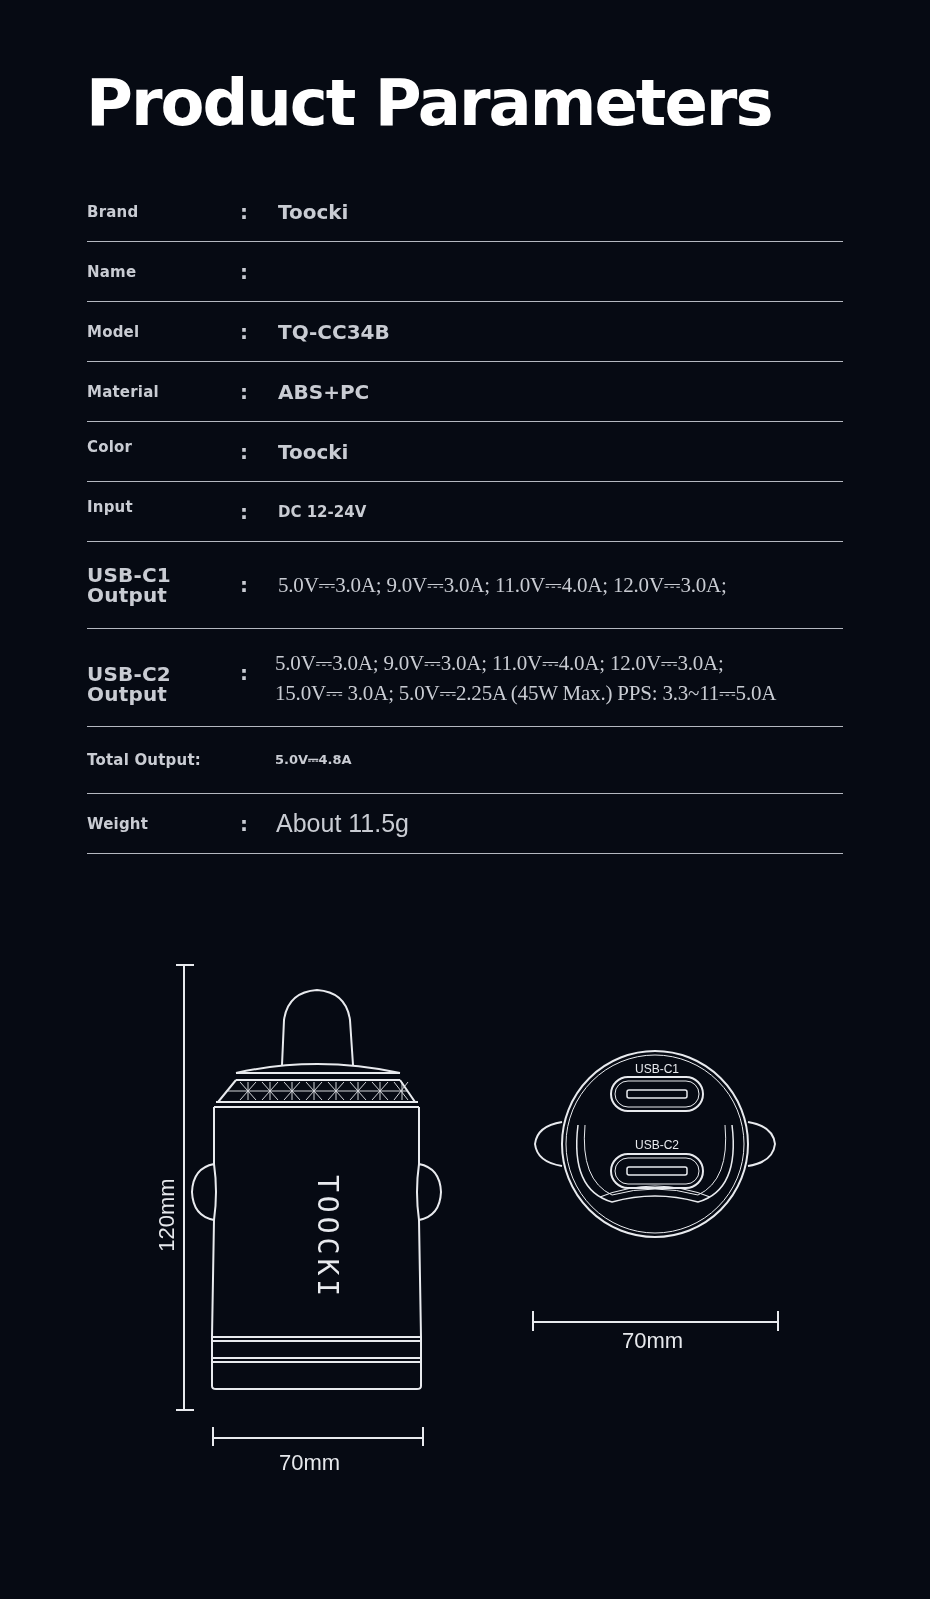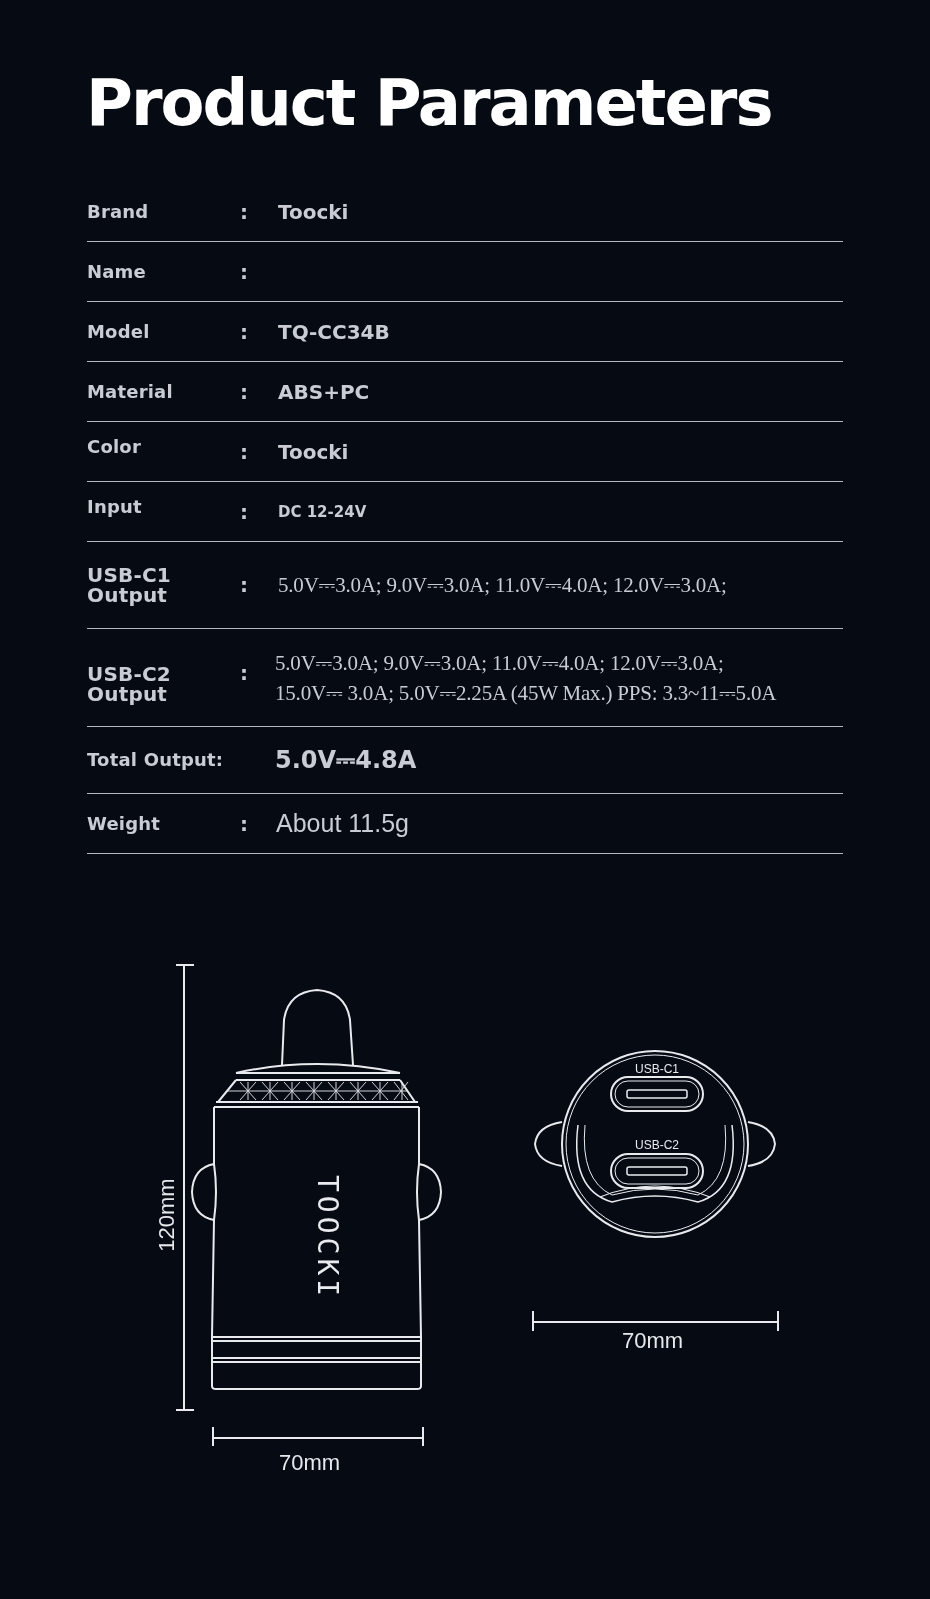--- a/index.html
+++ b/index.html
@@ -34,21 +34,21 @@
     width: 756px;
   }
   .row {
     position: relative;
     border-bottom: 1.5px solid #b4b8c0;
     display: flex;
     align-items: center;
   }
   .row .label {
     width: 153px;
-    font-size: 18px;
+    font-size: 15px;
     font-weight: bold;
     color: #c9ccd3;
     letter-spacing: 0.2px;
     line-height: 22px;
   }
   .row .colon {
     width: 38px;
     font-size: 20px;
     font-weight: bold;
     color: #c9ccd3;
@@ -152,21 +152,21 @@
     </div>
     <div class="colon" style="margin-top:-10px">:</div>
     <div class="value light" style="margin-left:-3px">
       <div>5.0V⎓3.0A; 9.0V⎓3.0A; 11.0V⎓4.0A; 12.0V⎓3.0A;</div>
       <div>15.0V⎓ 3.0A; 5.0V⎓2.25A (45W Max.) PPS: 3.3~11⎓5.0A</div>
     </div>
   </div>
   <div class="row h66">
     <div class="label" style="width:188px">Total Output:</div>
     <div class="colon" style="width:0"></div>
-    <div class="value" style="font-size:24px">5.0V⎓4.8A</div>
+    <div class="value" style="font-size:13px">5.0V⎓4.8A</div>
   </div>
   <div class="row h59">
     <div class="label">Weight</div>
     <div class="colon">:</div>
     <div class="value weight" style="margin-left:-2px">About 11.5g</div>
   </div>
 </div>
 
 <div class="drawing">
   <svg width="930" height="600" viewBox="0 0 930 600" xmlns="http://www.w3.org/2000/svg">

